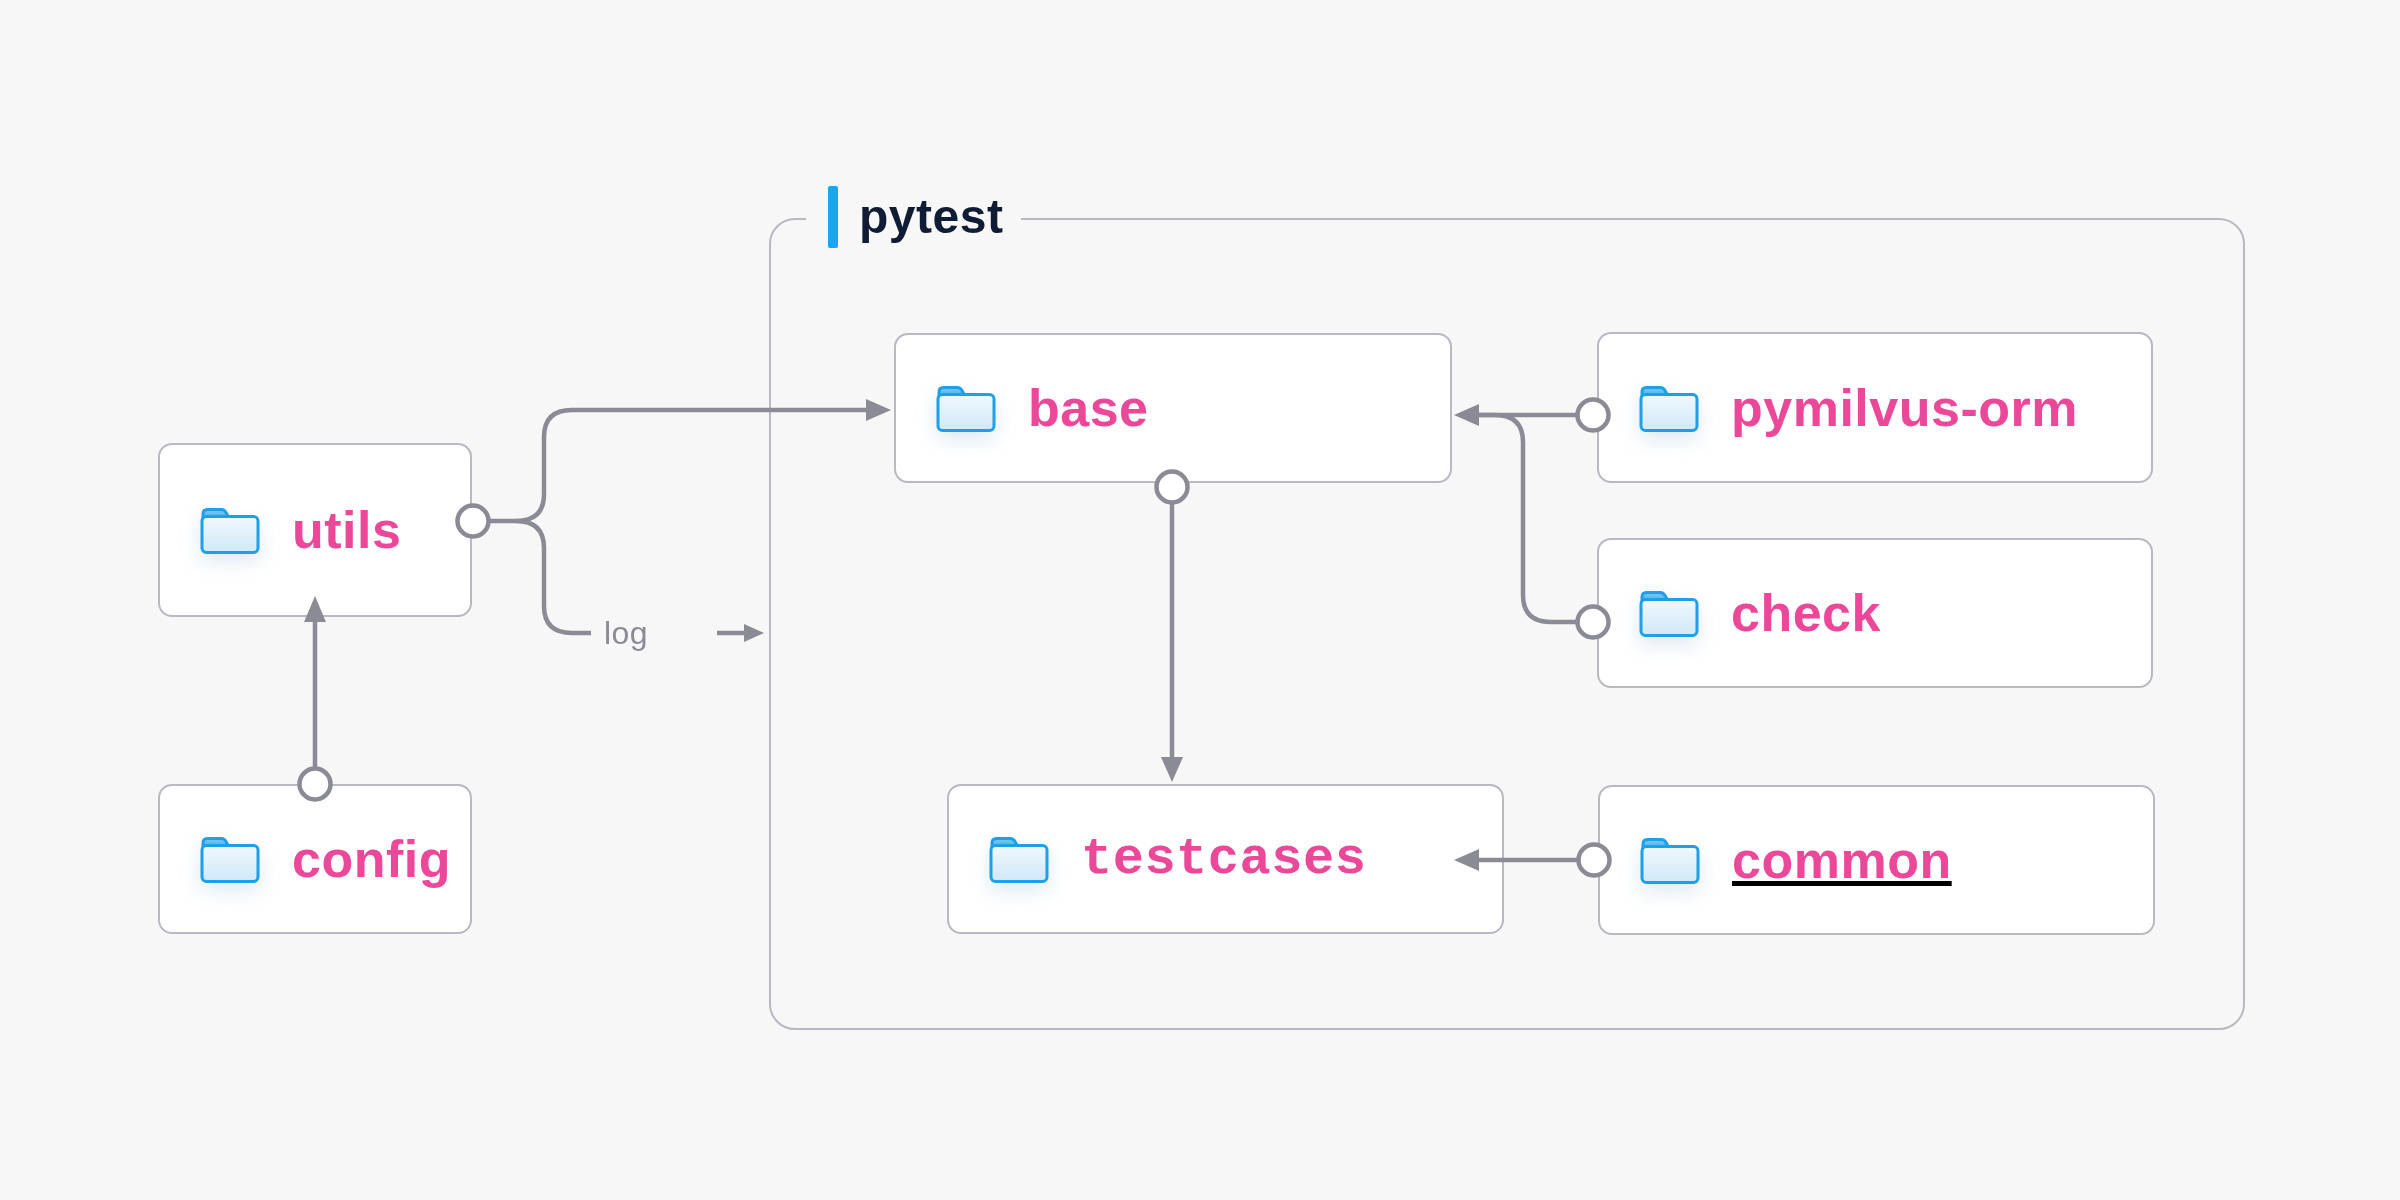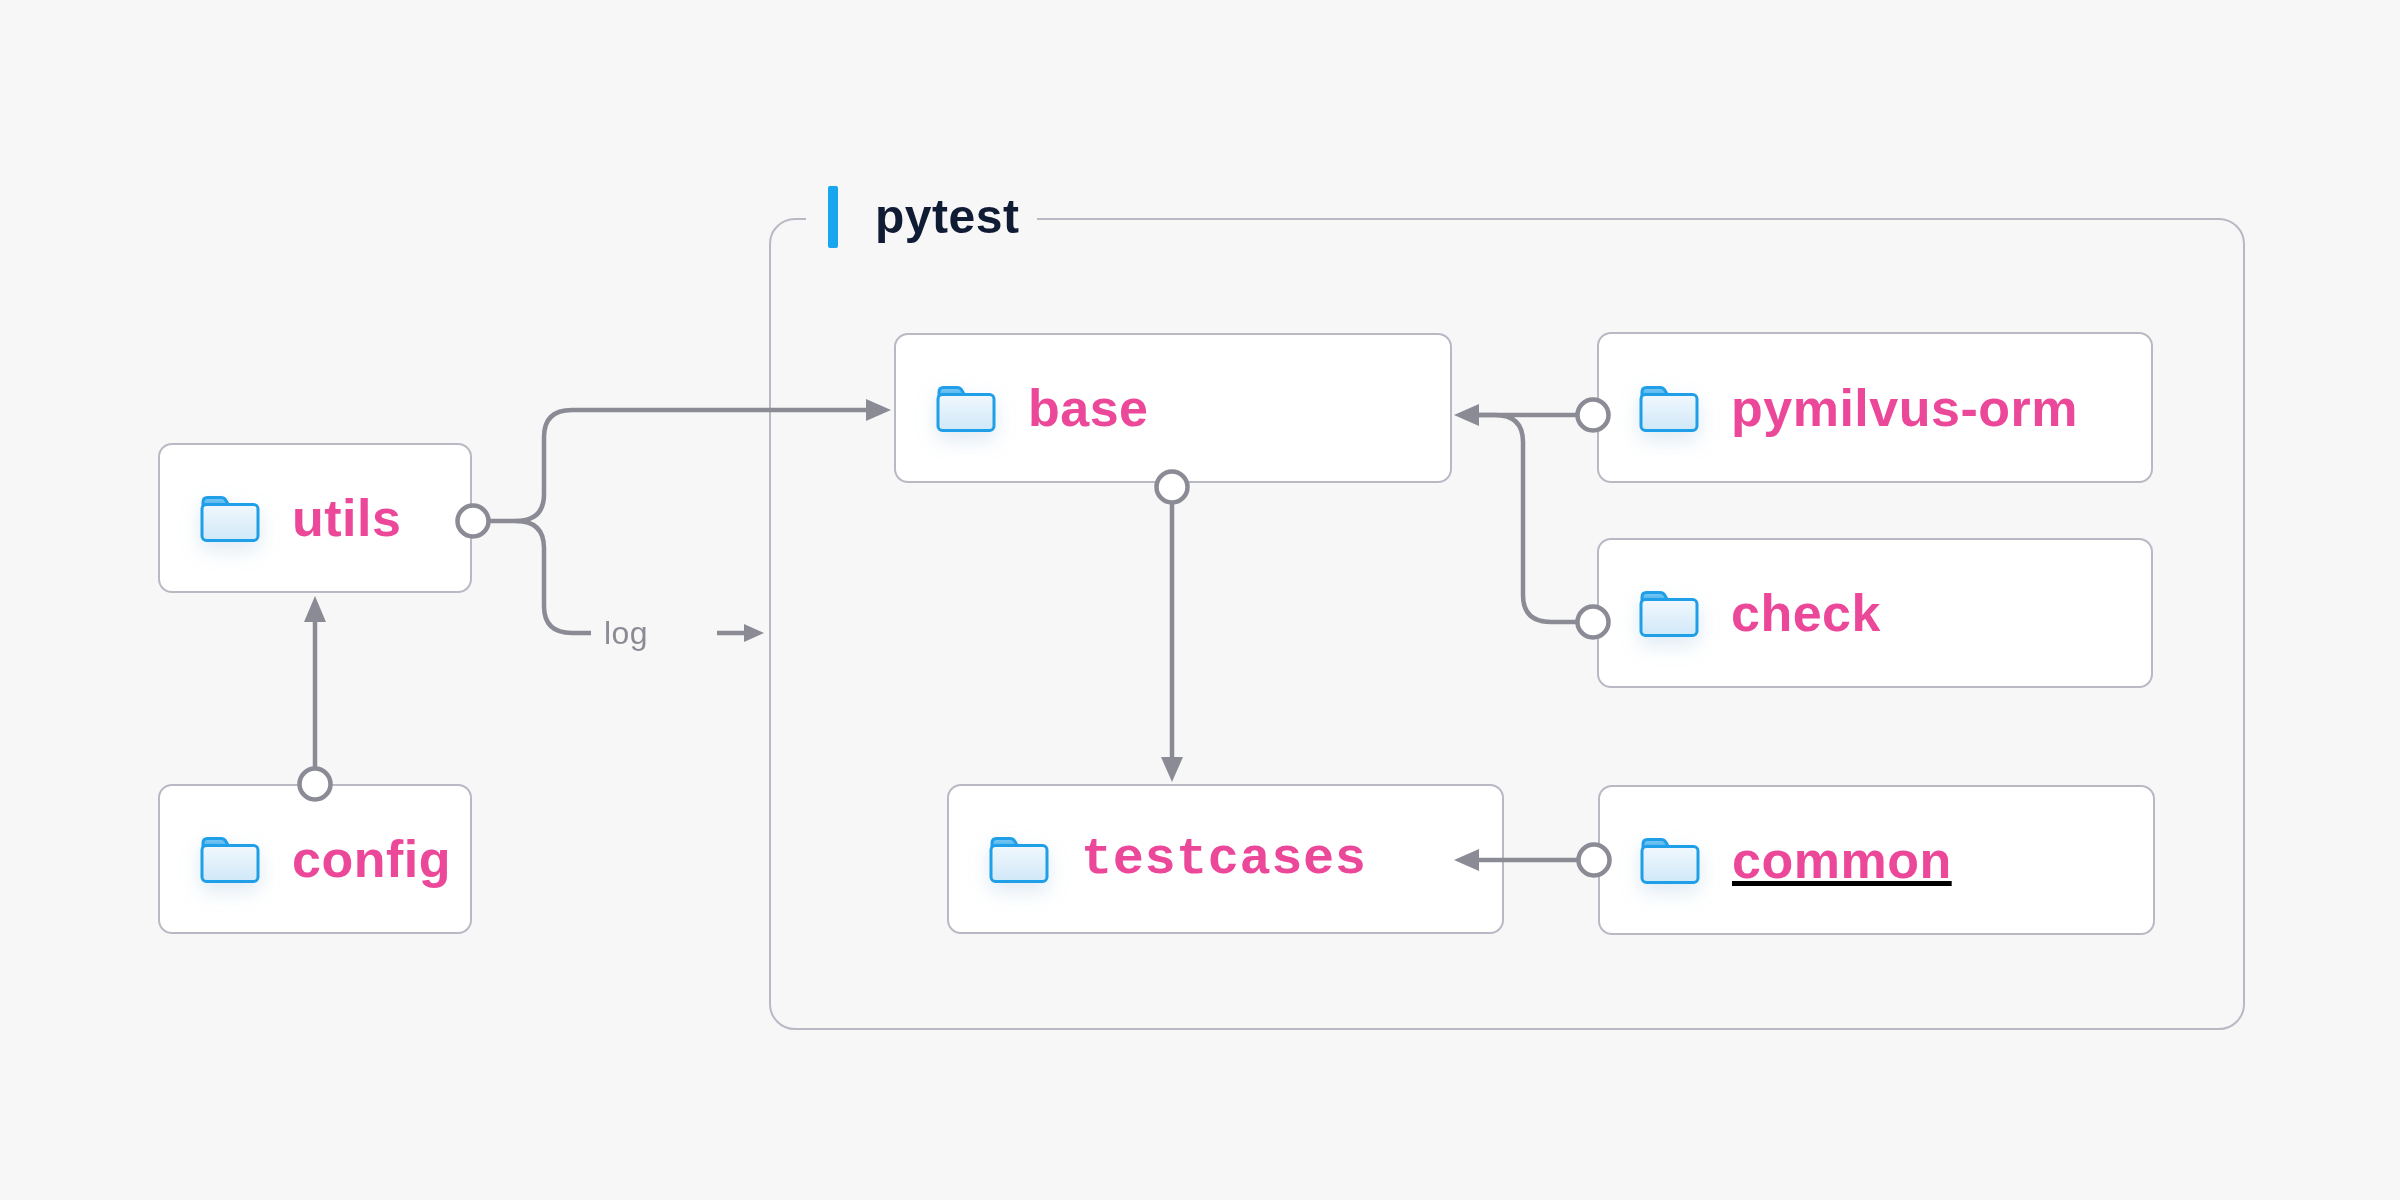--- a/index.html
+++ b/index.html
@@ -23,21 +23,21 @@
     border-radius: 26px;
     box-sizing: border-box;
     z-index: 1;
   }
   .group-label {
     position: absolute;
     left: 806px; top: 186px;
     height: 62px;
     display: flex;
     align-items: flex-start;
-    gap: 37px;
+    gap: 21px;
     padding: 0 18px 0 22px;
     background: #f7f7f8;
     z-index: 2;
   }
   .group-label .accent-bar {
     width: 10px; height: 62px;
     background: #18a6ef;
     border-radius: 2px;
     flex: 0 0 auto;
   }
@@ -99,21 +99,21 @@
 <body>
 
 <div id="stage">
 
   <div class="group-box"></div>
   <div class="group-label">
     <span class="accent-bar"></span>
     <span class="group-title">pytest</span>
   </div>
 
-  <div class="node" style="left:158px; top:443px; width:314px; height:150px;">
+  <div class="node" style="left:158px; top:443px; width:314px; height:174px;">
     <span class="folder"><svg viewBox="0 0 64 52" width="64" height="52" xmlns="http://www.w3.org/2000/svg">
           <path d="M5 20 L5 10 Q5 5.5 9.5 5.5 L23 5.5 Q26.5 5.5 28 8.5 L31.5 15 L5 20 Z" fill="url(#folderTab)" stroke="#1f9fe8" stroke-width="3" stroke-linejoin="round"></path>
           <rect x="4" y="12.5" width="56" height="36" rx="4.5" fill="url(#folderBody)" stroke="#1f9fe8" stroke-width="3"></rect>
         </svg></span>
     <span class="node-label">utils</span>
   </div>
 
   <div class="node" style="left:158px; top:784px; width:314px; height:150px;">
     <span class="folder"><svg viewBox="0 0 64 52" width="64" height="52" xmlns="http://www.w3.org/2000/svg">
           <path d="M5 20 L5 10 Q5 5.5 9.5 5.5 L23 5.5 Q26.5 5.5 28 8.5 L31.5 15 L5 20 Z" fill="url(#folderTab)" stroke="#1f9fe8" stroke-width="3" stroke-linejoin="round"></path>

